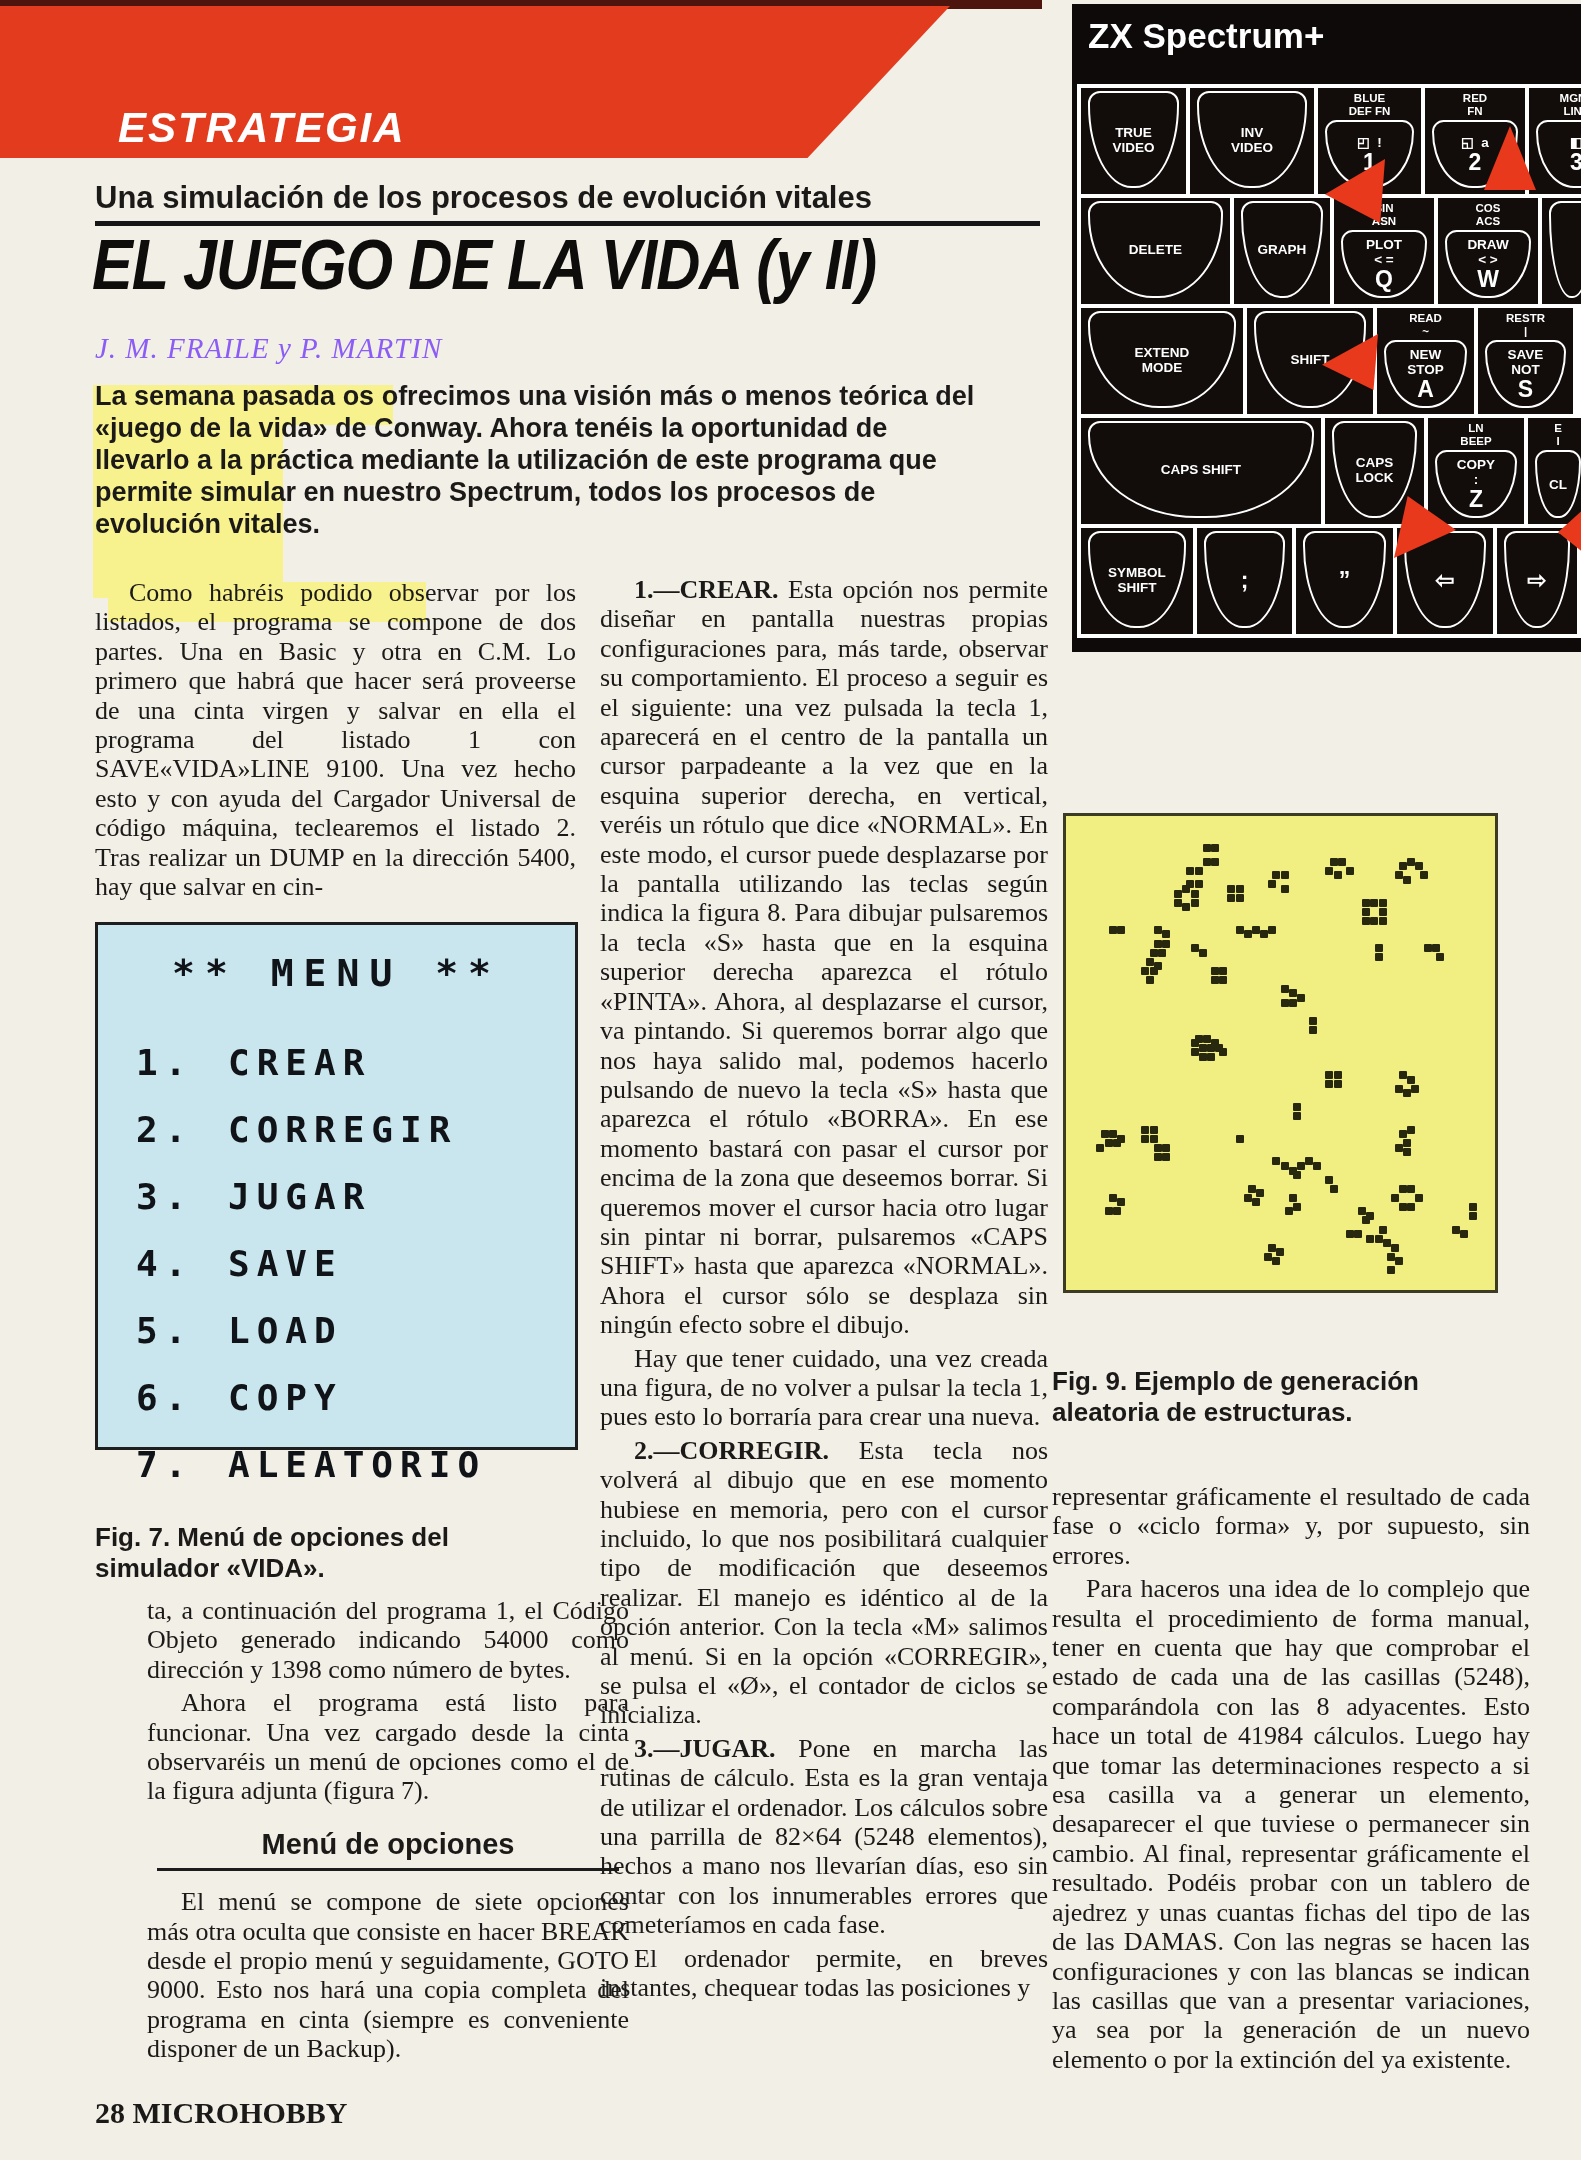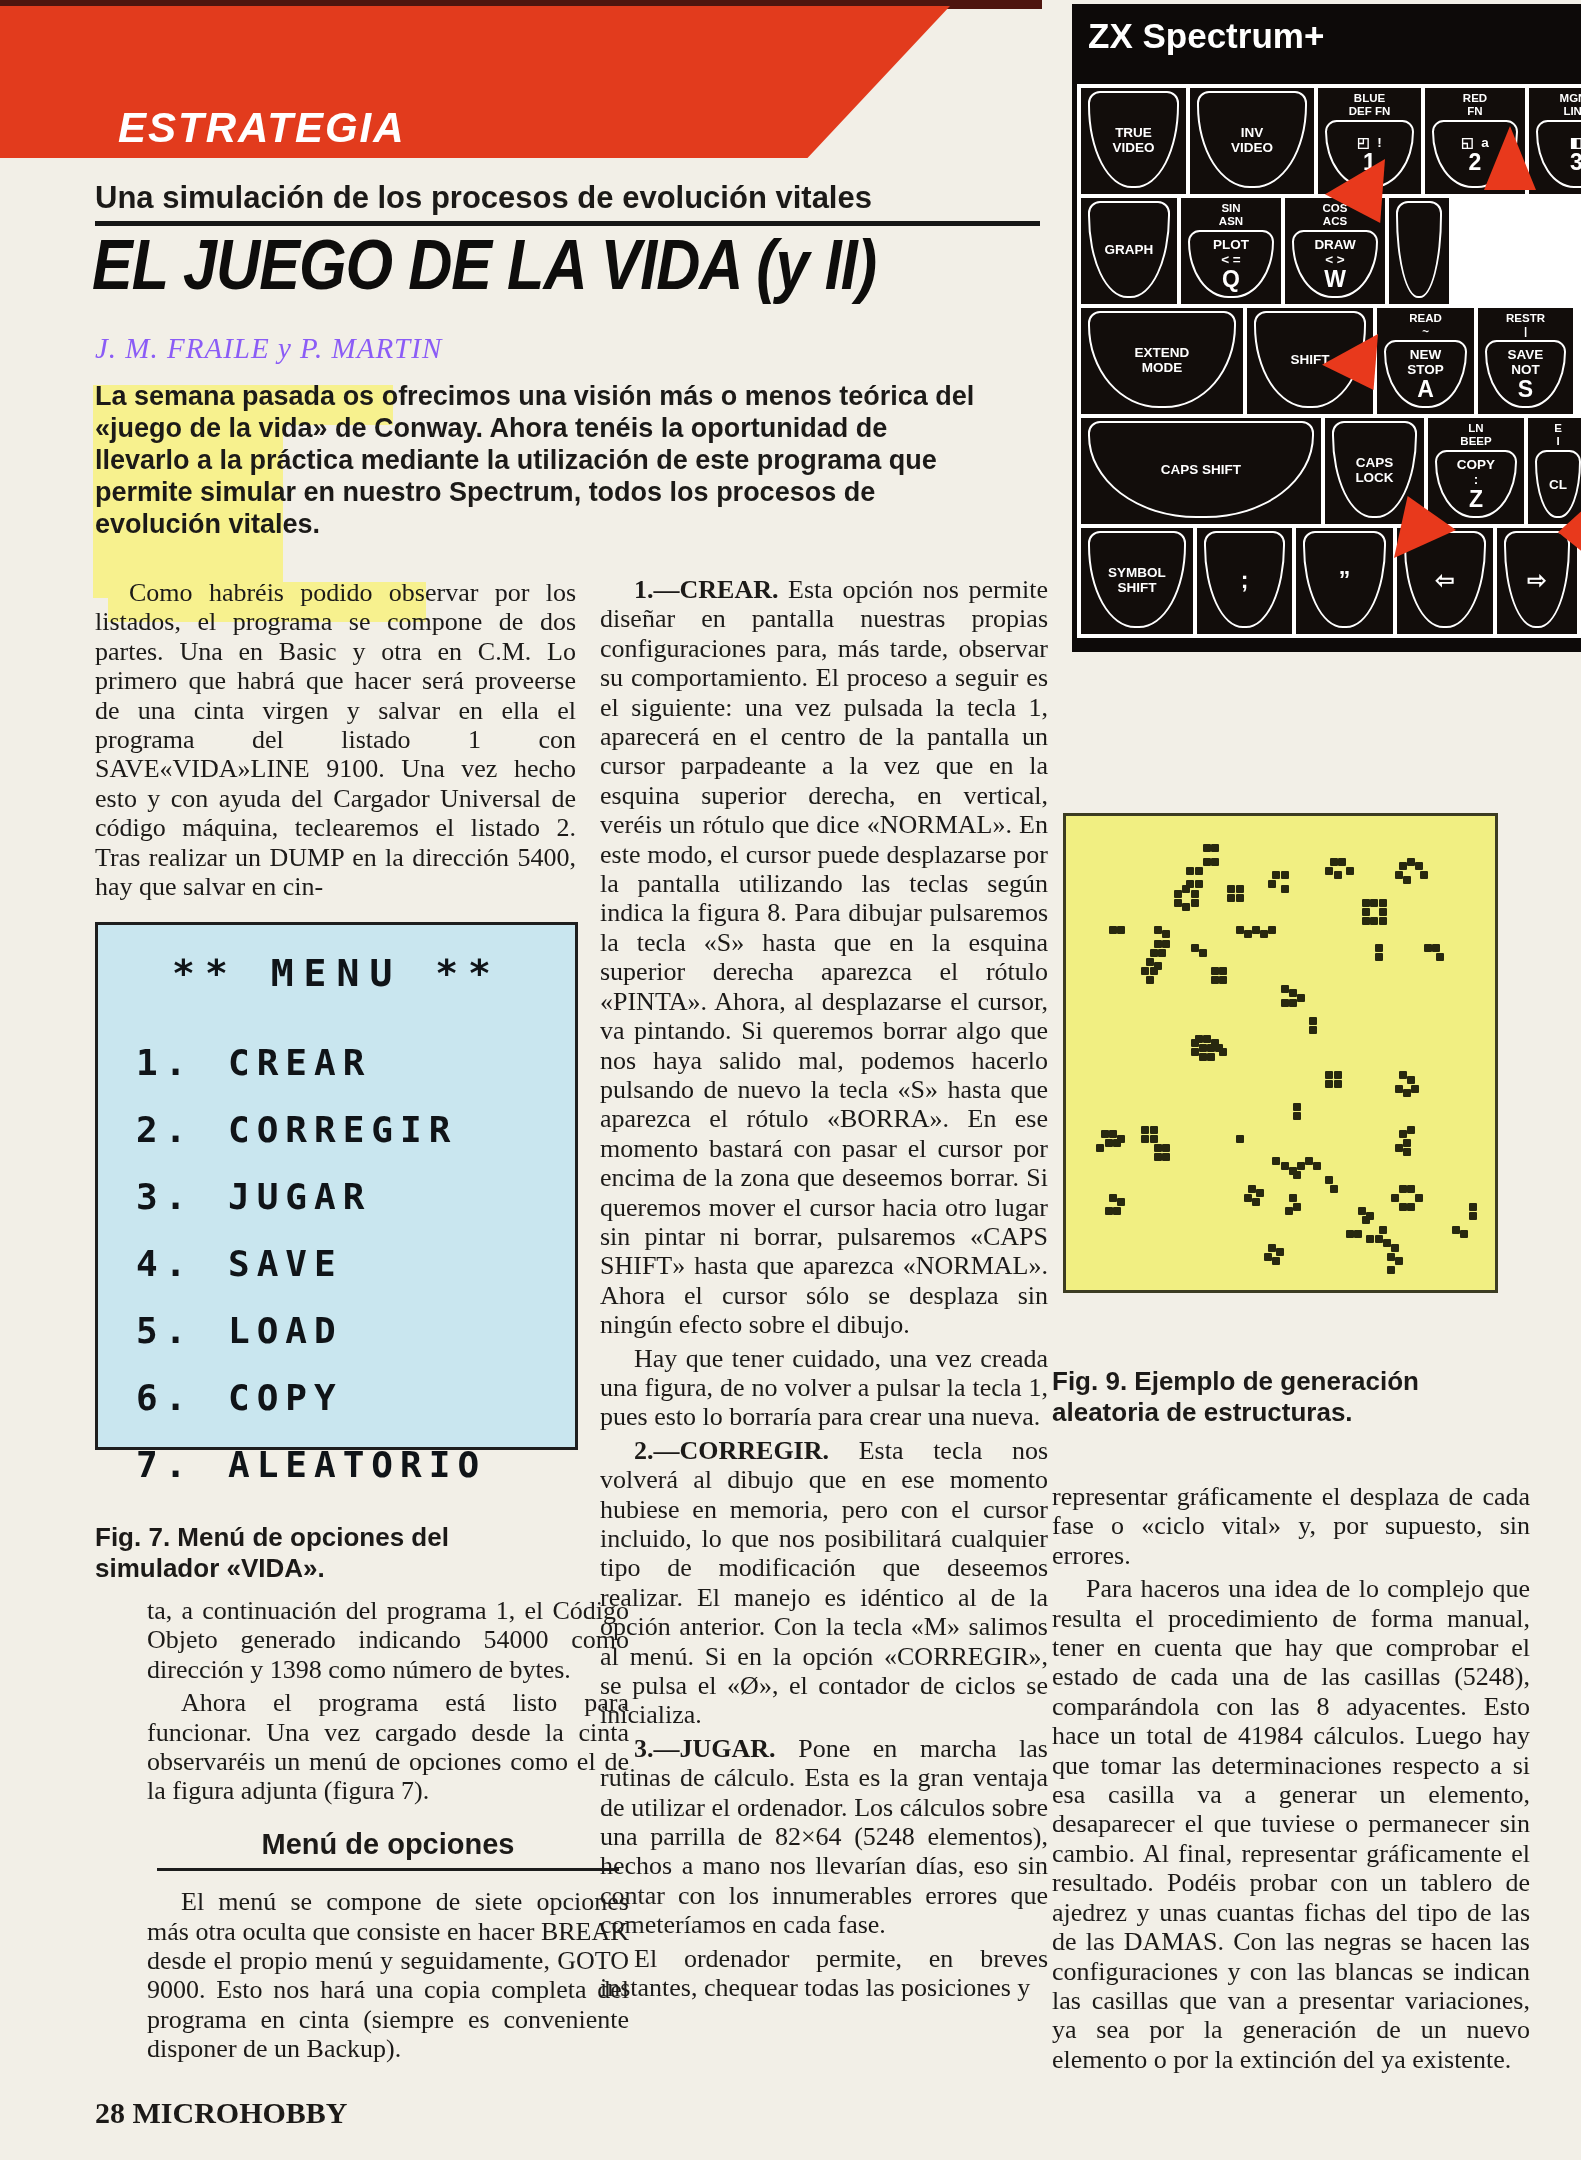--- a/index.html
+++ b/index.html
@@ -180,20 +180,25 @@
         <div class="key" style="width: 95px;">
           <div class="key-top">MGNT
 LINE</div>
           <div class="tub">
             <div class="kline">◧</div>
             <div class="kbig">3</div>
           </div>
         </div>
       </div>
       <div class="kb-row">
+        <div class="key" style="width: 149px;">
+          <div class="tub">
+            <div class="kline">DELETE</div>
+          </div>
+        </div>
         <div class="key" style="width: 96px;">
           <div class="tub">
             <div class="kline">GRAPH</div>
           </div>
         </div>
         <div class="key" style="width: 100px;">
           <div class="key-top">SIN
 ASN</div>
           <div class="tub">
             <div class="kline">PLOT</div>
@@ -480,17 +485,17 @@
       <div class="cell" style="left: 76%; top: 97%;"></div>
       <div class="cell" style="left: 47%; top: 92%;"></div>
       <div class="cell" style="left: 49%; top: 93%;"></div>
       <div class="cell" style="left: 46%; top: 94%;"></div>
       <div class="cell" style="left: 48%; top: 95%;"></div>
     </div>
 </div>
 <div class="abs figcap fig9cap">Fig. 9. Ejemplo de generación aleatoria de estructuras.</div>
 
 <div class="abs col col3">
-  <p><span>representar gráficamente el desplaza de cada fase o «ciclo vital» y, por supuesto, sin errores.</span></p>
+  <p><span>representar gráficamente el resultado de cada fase o «ciclo forma» y, por supuesto, sin errores.</span></p>
   <p class="ind"><span>Para haceros una idea de lo complejo que resulta el procedimiento de forma manual, tener en cuenta que hay que comprobar el estado de cada una de las casillas (5248), comparándola con las 8 adyacentes. Esto hace un total de 41984 cálculos. Luego hay que tomar las determinaciones respecto a si esa casilla va a generar un elemento, desaparecer el que tuviese o permanecer sin cambio. Al final, representar gráficamente el resultado. Podéis probar con un tablero de ajedrez y unas cuantas fichas del tipo de las de las DAMAS. Con las negras se hacen las configuraciones y con las blancas se indican las casillas que van a presentar variaciones, ya sea por la generación de un nuevo elemento o por la extinción del ya existente.</span></p>
 </div>
 
 <div class="abs footer">28 MICROHOBBY</div>
 
 </body></html>

